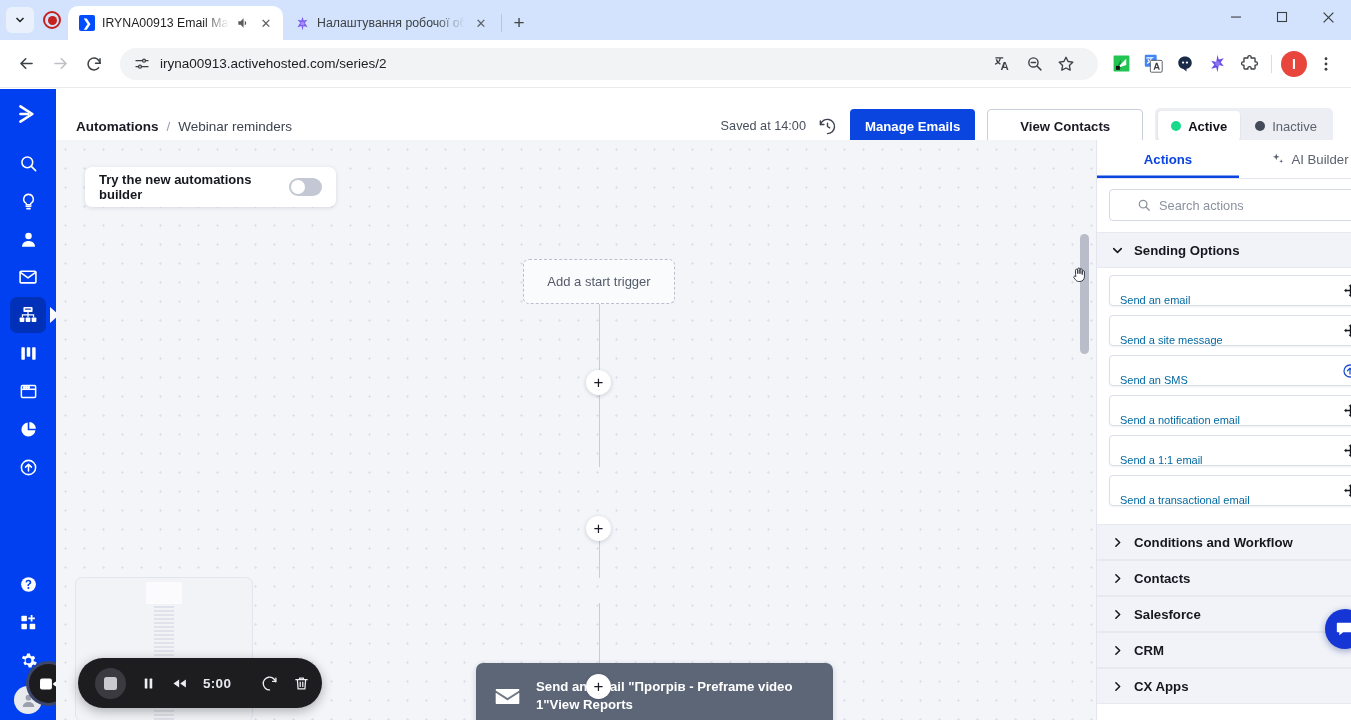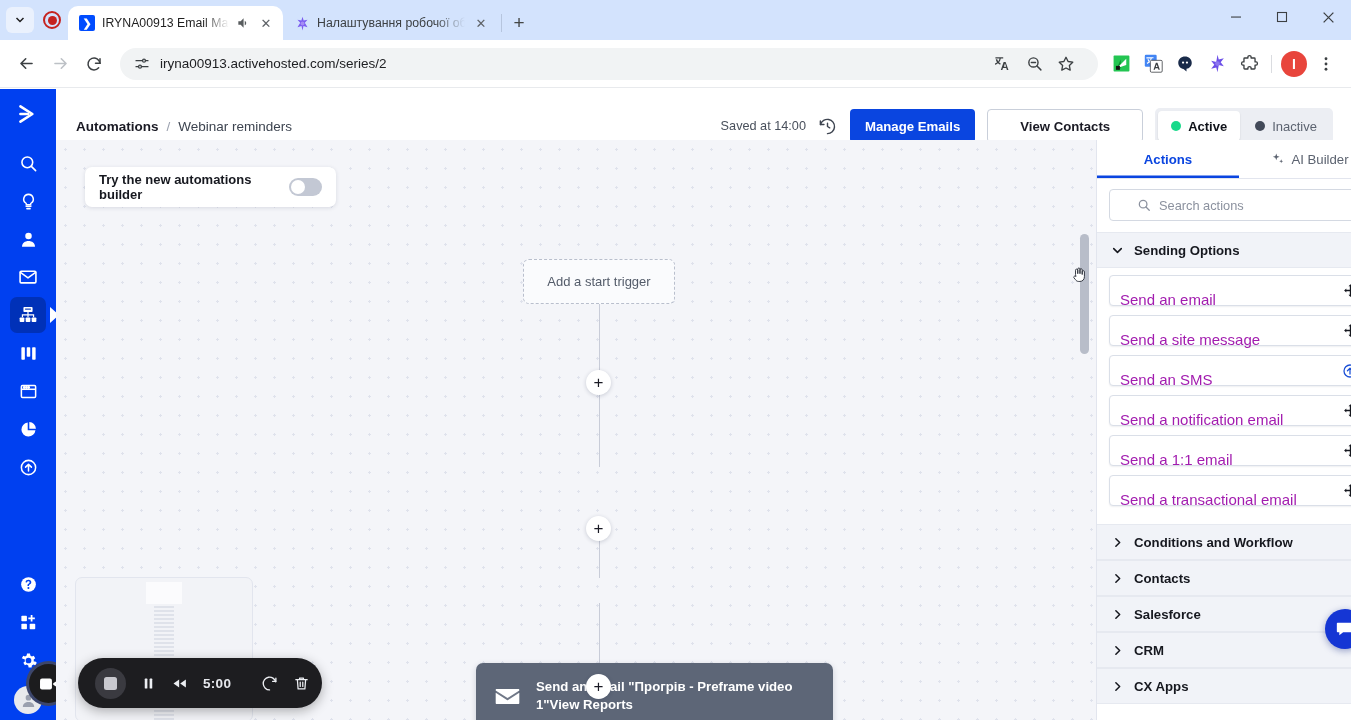--- a/index.html
+++ b/index.html
@@ -289,21 +289,21 @@
     border-bottom: 1px solid #e6e9f0;
     display: flex; align-items: center; gap: 10px; padding: 0 14px;
     font-size: 13.2px; font-weight: 700; color: #16181f;
   }
   .sec-body { padding: 7px 12px 9px; background: #fff; }
   .act-row {
     height: 31px; border: 1px solid #dadfe8; border-radius: 4px; background: #fff;
     display: flex; align-items: center; padding: 0 10px; margin-bottom: 9px;
     box-shadow: 0 1px 1.5px rgba(30,40,70,.07);
   }
-  .act-row .alabel { font-size: 15px; color: #a21caf; margin-top: 18px; }
+  .act-row .alabel { font-size: 11px; color: #0369a1; margin-top: 18px; }
   .act-row .aicon { margin-left: auto; display: flex; align-items: center; }
   .panel-scrollbar {
     position: absolute; right: 2px; top: 0; width: 9px; height: 100%;
     background: #f0f1f5;
   }
   .panel-thumb {
     position: absolute; right: 2px; top: 10px; width: 9px; height: 116px;
     background: #b8bdc9; border-radius: 5px;
   }
   .sb-arrow {

